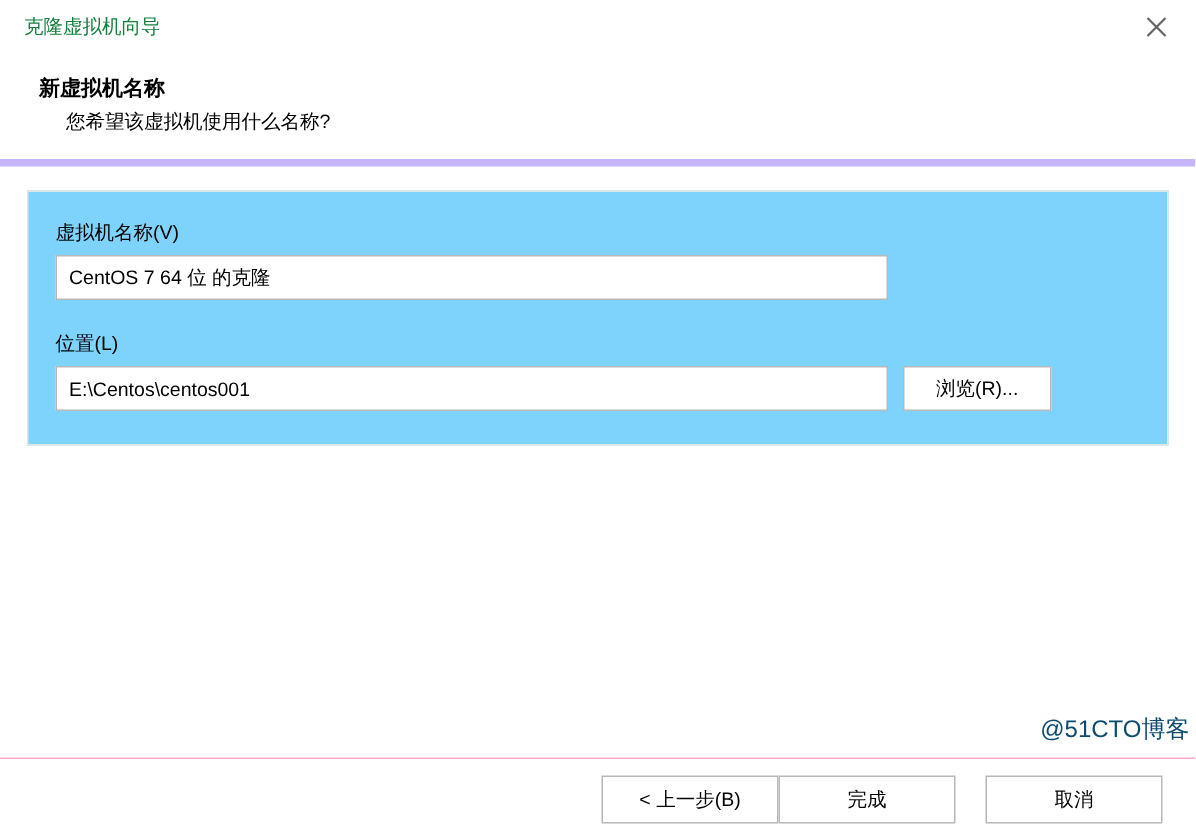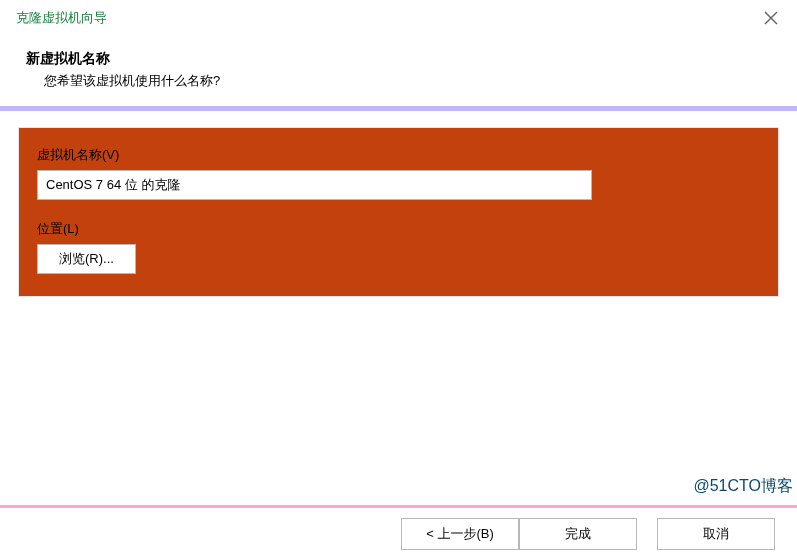--- a/index.html
+++ b/index.html
@@ -55,21 +55,21 @@
     }
     .header-subtitle {
       font-size: 13px;
       color: #000;
       padding-left: 18px;
     }
     .content-panel {
       margin: 16px 18px;
       padding: 18px 18px 22px 18px;
       border: 1px solid #e5e5e5;
-      background: #c2410c;
+      background: #7dd3fc;
     }
     .field-group {
       margin-bottom: 20px;
     }
     .field-group:last-child {
       margin-bottom: 0;
     }
     .field-label {
       font-size: 13px;
       color: #000;
@@ -106,21 +106,21 @@
       font-family: inherit;
       cursor: pointer;
       color: #000;
     }
     .footer {
       position: absolute;
       bottom: 0;
       left: 0;
       right: 0;
       height: 54px;
-      border-top: 3px solid #f9a8d4;
+      border-top: 1px solid #f9a8d4;
       display: flex;
       align-items: center;
       justify-content: flex-end;
       padding-right: 22px;
       background: #ffffff;
     }
     .footer-btn {
       height: 32px;
       width: 118px;
       border: 1px solid #b8b8b8;
@@ -166,20 +166,21 @@
   <div class="field-group">
     <label class="field-label">虚拟机名称(V)</label>
     <div class="field-row">
       <input type="text" class="text-input vm-name" value="CentOS 7 64 位 的克隆" style="">
     </div>
   </div>
 
   <div class="field-group">
     <label class="field-label">位置(L)</label>
     <div class="field-row">
+      <input type="text" class="text-input location" value="E:\Centos\centos001" style="">
       <button class="browse-btn">浏览(R)...</button>
     </div>
   </div>
 </div>
 
 <div class="watermark">@51CTO博客</div>
 
 <div class="footer">
   <button class="footer-btn">&lt; 上一步(B)</button>
   <button class="footer-btn">完成</button>

